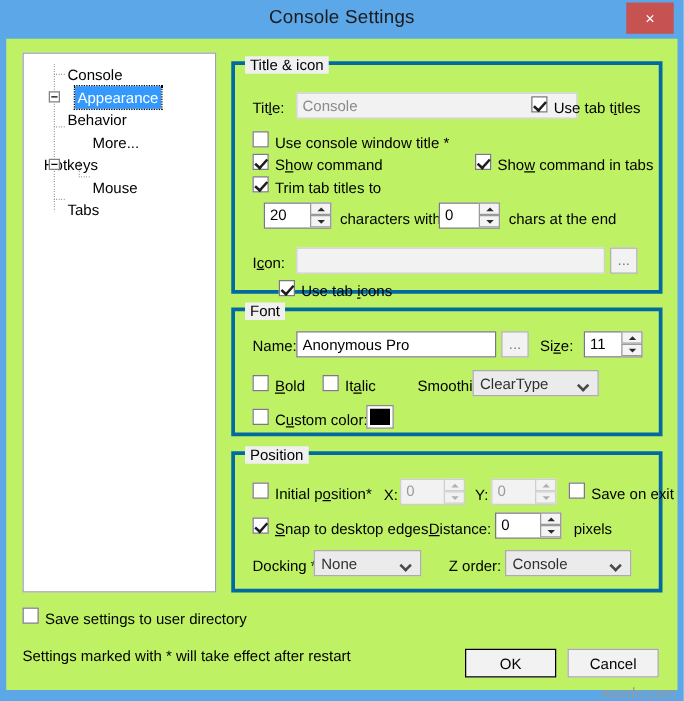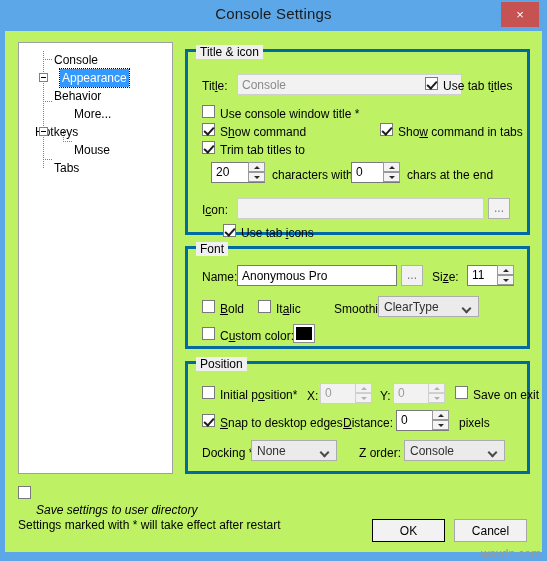--- a/index.html
+++ b/index.html
@@ -521,21 +521,21 @@
       </div>
 
       <span class="lbl" style="left:171px; top:82px;">Z order:</span>
       <div class="combo" style="left:216px; top:76px; width:101px;">
         <span class="ctext">Console</span>
         <span class="chev"></span>
       </div>
     </div>
 
     <span class="cb" style="left:13px; top:455px;"></span>
-    <span class="lbl" style="left:31px; top:472px;font-style:italic;">Save settings to user directory</span>
+    <span class="lbl" style="left:31px; top:457px;">Save settings to user directory</span>
 
     <span class="lbl" style="left:13px; top:487px;">Settings marked with * will take effect after restart</span>
 
     <button class="btn default" style="left:367px; top:488px;">OK</button>
     <button class="btn" style="left:449px; top:488px;">Cancel</button>
   </div>
 
   <div class="watermark">wsxdn.com</div>
 </div>
 

